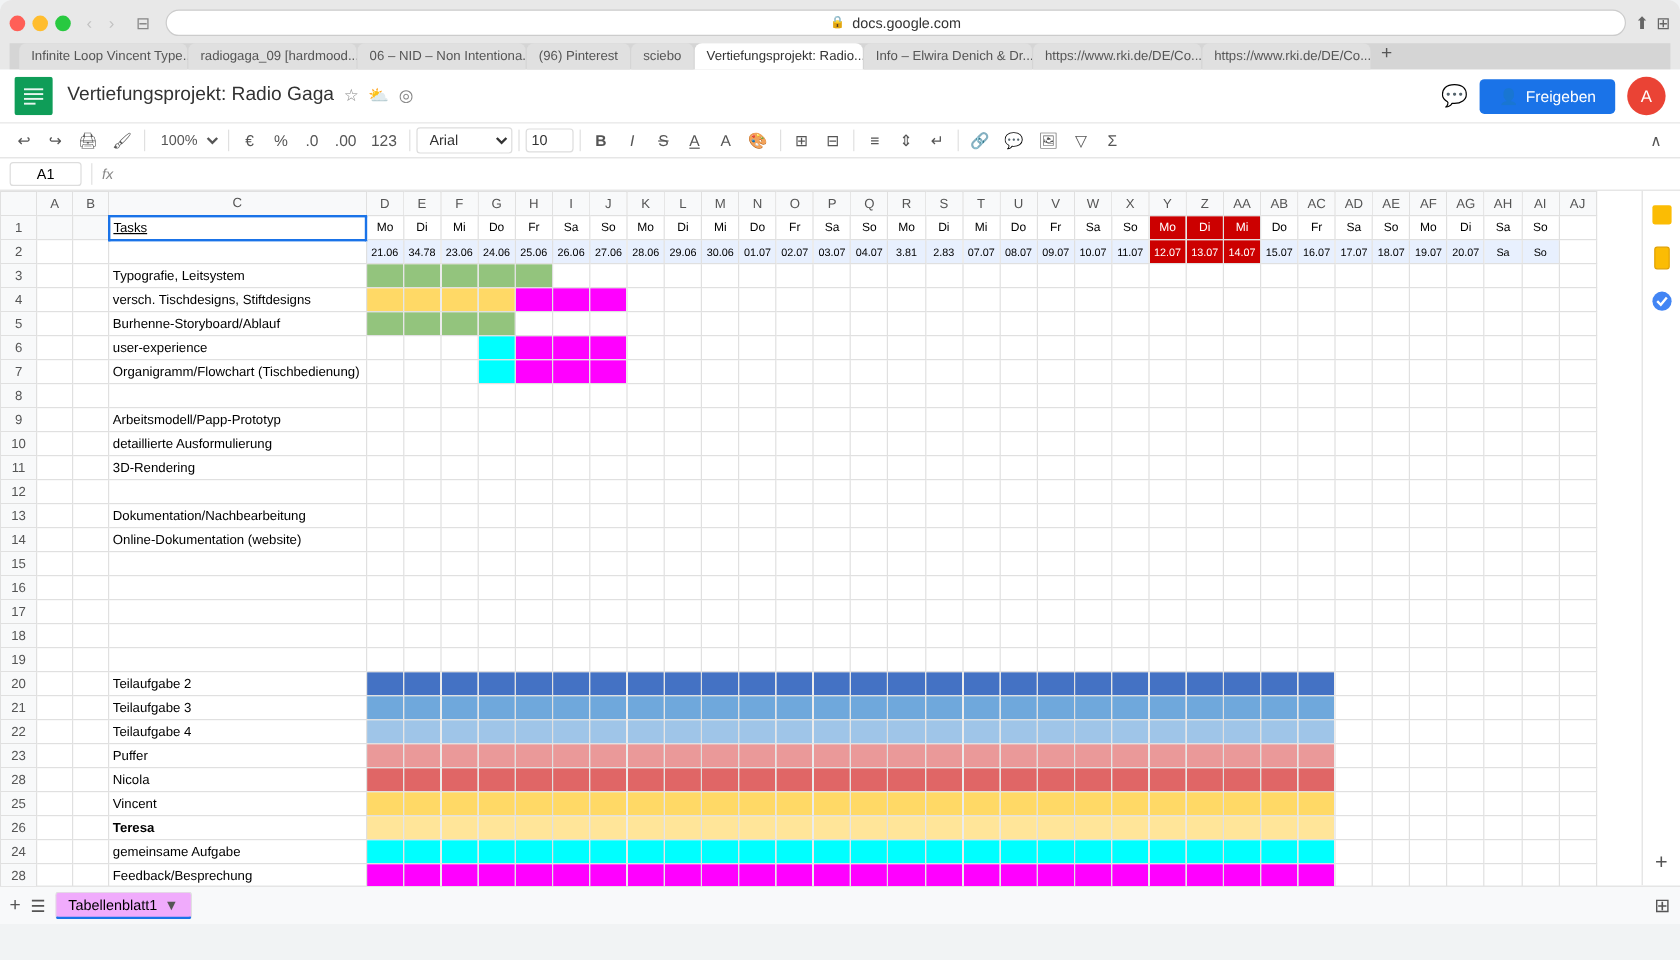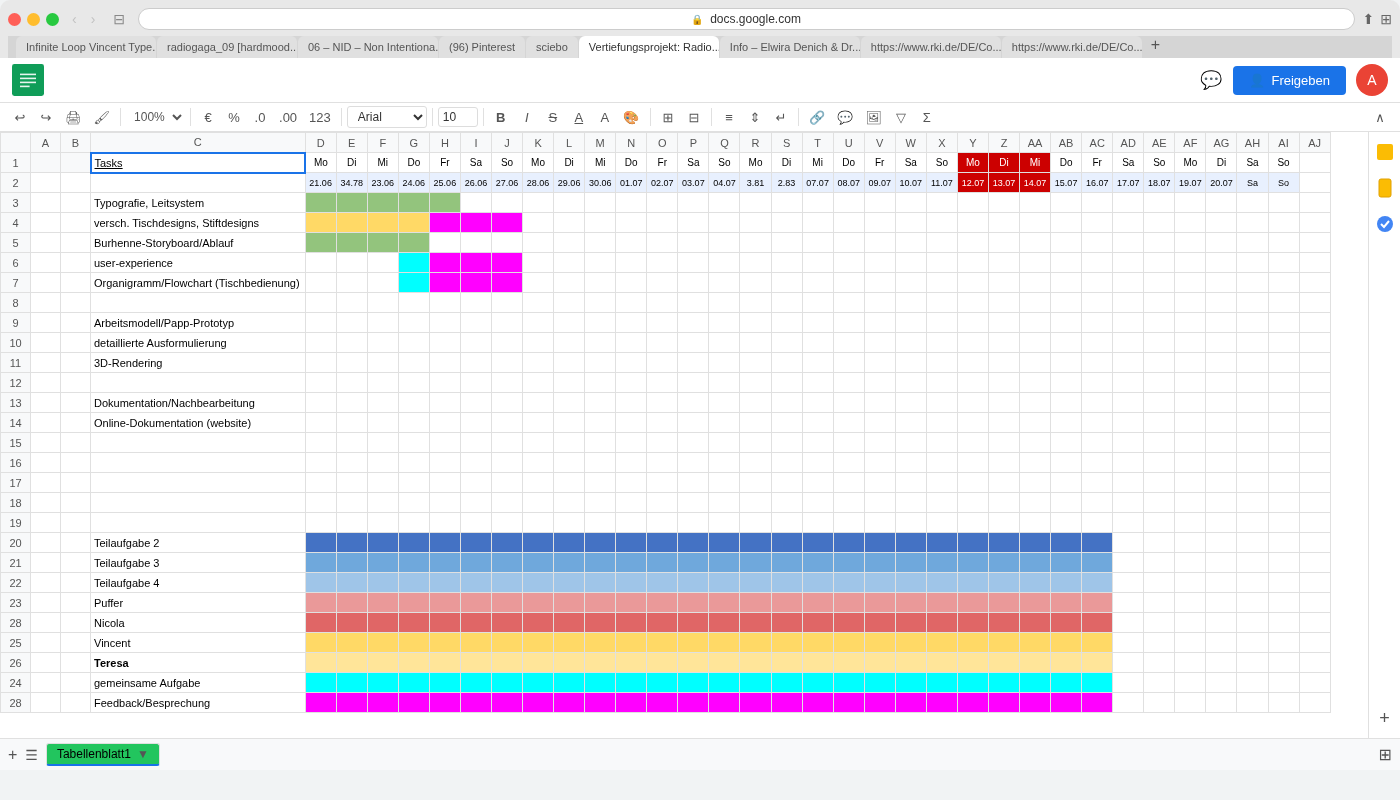--- a/index.html
+++ b/index.html
@@ -311,21 +311,21 @@
       display: flex;
       align-items: center;
       padding: 4px 8px;
       border-top: 1px solid #e0e0e0;
       background: #f8f9fa;
       gap: 8px;
     }
     .sheet-tab-add { background: none; border: none; cursor: pointer; color: #555; font-size: 16px; }
     .sheet-menu-btn { background: none; border: none; cursor: pointer; color: #555; font-size: 14px; }
     .sheet-tab {
-      background: #22c55e;
+      background: #f0abfc;
       border: 1px solid #e0e0e0;
       border-radius: 3px;
       padding: 3px 10px;
       font-size: 12px;
       cursor: pointer;
       display: flex;
       align-items: center;
       gap: 6px;
     }
     .sheet-tab.active { border-bottom: 2px solid #1a73e8; font-weight: 500; }
@@ -404,20 +404,26 @@
     <div class="app-header">
 
       <svg class="sheets-logo" viewBox="0 0 40 40">
         <rect width="40" height="40" rx="3" fill="#0f9d58"></rect>
         <rect x="10" y="12" width="20" height="2" fill="white" opacity="0.9"></rect>
         <rect x="10" y="17" width="20" height="2" fill="white" opacity="0.9"></rect>
         <rect x="10" y="22" width="20" height="2" fill="white" opacity="0.9"></rect>
         <rect x="10" y="27" width="12" height="2" fill="white" opacity="0.9"></rect>
       </svg>
       <div class="app-title-section">
+        <div class="app-title-row">
+          <span class="app-title">Vertiefungsprojekt: Radio Gaga</span>
+          <span class="title-icon">☆</span>
+          <span class="title-icon">⛅</span>
+          <span class="title-icon">◎</span>
+        </div>
       </div>
       <div class="header-actions">
         <button class="comment-btn">💬</button>
         <button class="share-btn">
           <span>👤</span>
           <span>Freigeben</span>
         </button>
         <div class="avatar">A</div>
       </div>
     </div>
@@ -461,20 +467,26 @@
       <button class="toolbar-btn">🔗</button>
       <button class="toolbar-btn">💬</button>
       <button class="toolbar-btn">🖼</button>
       <button class="toolbar-btn">▽</button>
       <button class="toolbar-btn">Σ</button>
       <div style="margin-left:auto;">
         <button class="toolbar-btn">∧</button>
       </div>
     </div>
 
+    <div class="formula-bar">
+      <input class="cell-ref" type="text" value="A1" style="">
+      <div class="formula-separator"></div>
+      <span class="formula-fx">fx</span>
+      <input class="formula-input" type="text" style="">
+    </div>
 
     <div class="spreadsheet-area">
       <div class="sheet-main">
         <table class="grid">
           <colgroup>
             <col style="width:30px">
             <col style="width:30px">
             <col style="width:30px">
             <col style="width:220px">
 

